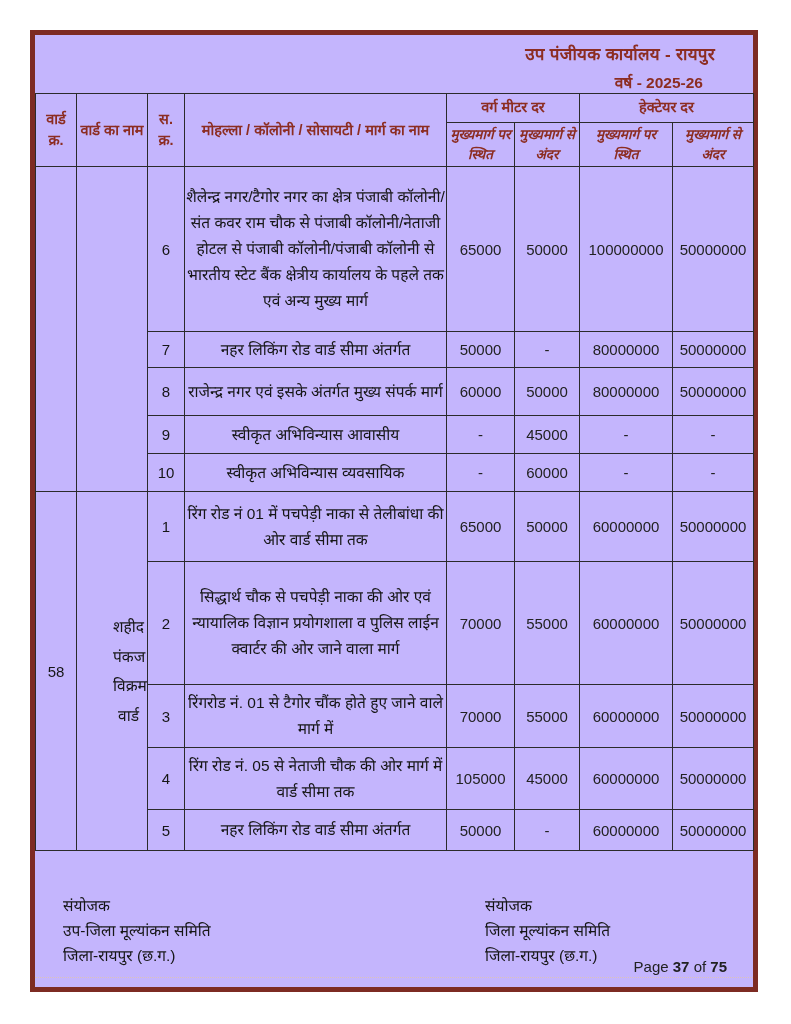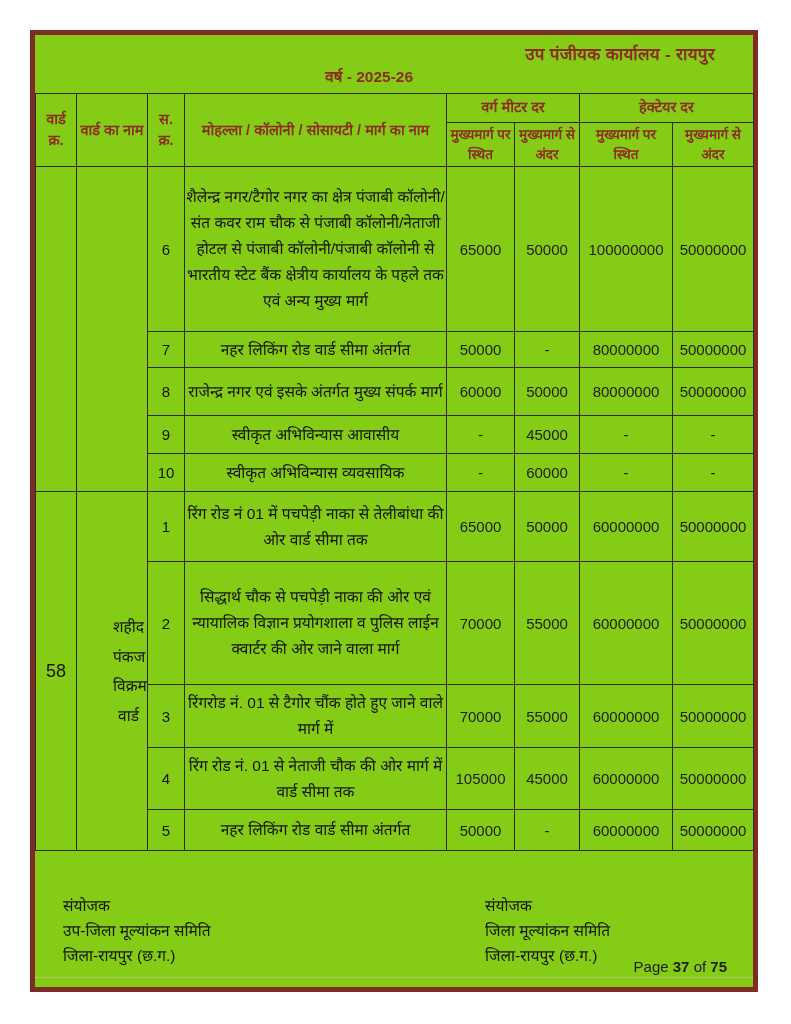--- a/index.html
+++ b/index.html
@@ -3,36 +3,36 @@
 <meta charset="utf-8">
 <style>
   html,body{margin:0;padding:0;}
   body{
     width:791px;height:1024px;background:#ffffff;position:relative;
     font-family:"Liberation Sans","DejaVu Sans",sans-serif;
     -webkit-font-smoothing:antialiased;
   }
   .sheet{
     position:absolute;left:30px;top:30px;width:728px;height:962px;
-    border:5px solid #7d2b23;box-sizing:border-box;background:#84cc16;
+    border:5px solid #7d2b23;box-sizing:border-box;background:#c4b5fd;
   }
   
   .doc-header{height:58px;text-align:right;color:#8c2d22;font-weight:bold;padding-top:7px;box-sizing:border-box;}
   .doc-header .office{font-size:17px;padding-right:38px;letter-spacing:.3px;}
-  .doc-header .year{font-size:15.5px;padding-right:50px;margin-top:0;text-align:center;}
+  .doc-header .year{font-size:15.5px;padding-right:50px;margin-top:6px;}
   
   table{border-collapse:collapse;table-layout:fixed;width:100%;}
   th,td{border:1px solid #2b2b2b;padding:2px 3px;vertical-align:middle;box-sizing:border-box;overflow:hidden;}
   th{color:#8c2d22;font-weight:bold;font-size:14.5px;text-align:center;line-height:1.45;}
-  th.sub{font-size:13.5px;font-weight:bold;}
+  th.sub{font-size:13.5px;font-weight:bold;font-style:italic;}
   td{color:#161616;font-size:15.5px;text-align:center;}
   td.name{font-size:15.5px;line-height:1.68;padding:2px 0;}
   td.num{font-size:15px;color:#222;}
   td.sn{font-size:15px;}
-  td.ward-no{font-size:18px;}
+  td.ward-no{font-size:15px;}
   td.ward-name{font-size:15.5px;line-height:1.9;padding-left:36px;}
   
   .sig{position:absolute;text-align:left;color:#161616;font-size:15.5px;line-height:1.62;}
   .sig-left{left:28px;top:858px;width:220px;}
   .sig-right{left:450px;top:858px;width:250px;}
   .page-num{position:absolute;right:26px;top:923px;font-size:15px;color:#222;z-index:2;}
   .page-num b{font-weight:bold;}
   .fold-line{position:absolute;left:0;right:0;top:942px;border-top:1px dotted #dcc2bb;z-index:1;}
 </style>
 </head>
@@ -138,21 +138,21 @@
       <tr style="height:63px">
         <td class="sn">3</td>
         <td class="name">रिंगरोड नं. 01 से टैगोर चौंक होते हुए जाने वाले मार्ग में</td>
         <td class="num">70000</td>
         <td class="num">55000</td>
         <td class="num">60000000</td>
         <td class="num">50000000</td>
       </tr>
       <tr style="height:62px">
         <td class="sn">4</td>
-        <td class="name">रिंग रोड नं. 01 से नेताजी चौक की ओर मार्ग में वार्ड सीमा तक</td>
+        <td class="name">रिंग रोड नं. 05 से नेताजी चौक की ओर मार्ग में वार्ड सीमा तक</td>
         <td class="num">105000</td>
         <td class="num">45000</td>
         <td class="num">60000000</td>
         <td class="num">50000000</td>
       </tr>
       <tr style="height:41px">
         <td class="sn">5</td>
         <td class="name">नहर लिकिंग रोड वार्ड सीमा अंतर्गत</td>
         <td class="num">50000</td>
         <td class="num">-</td>

